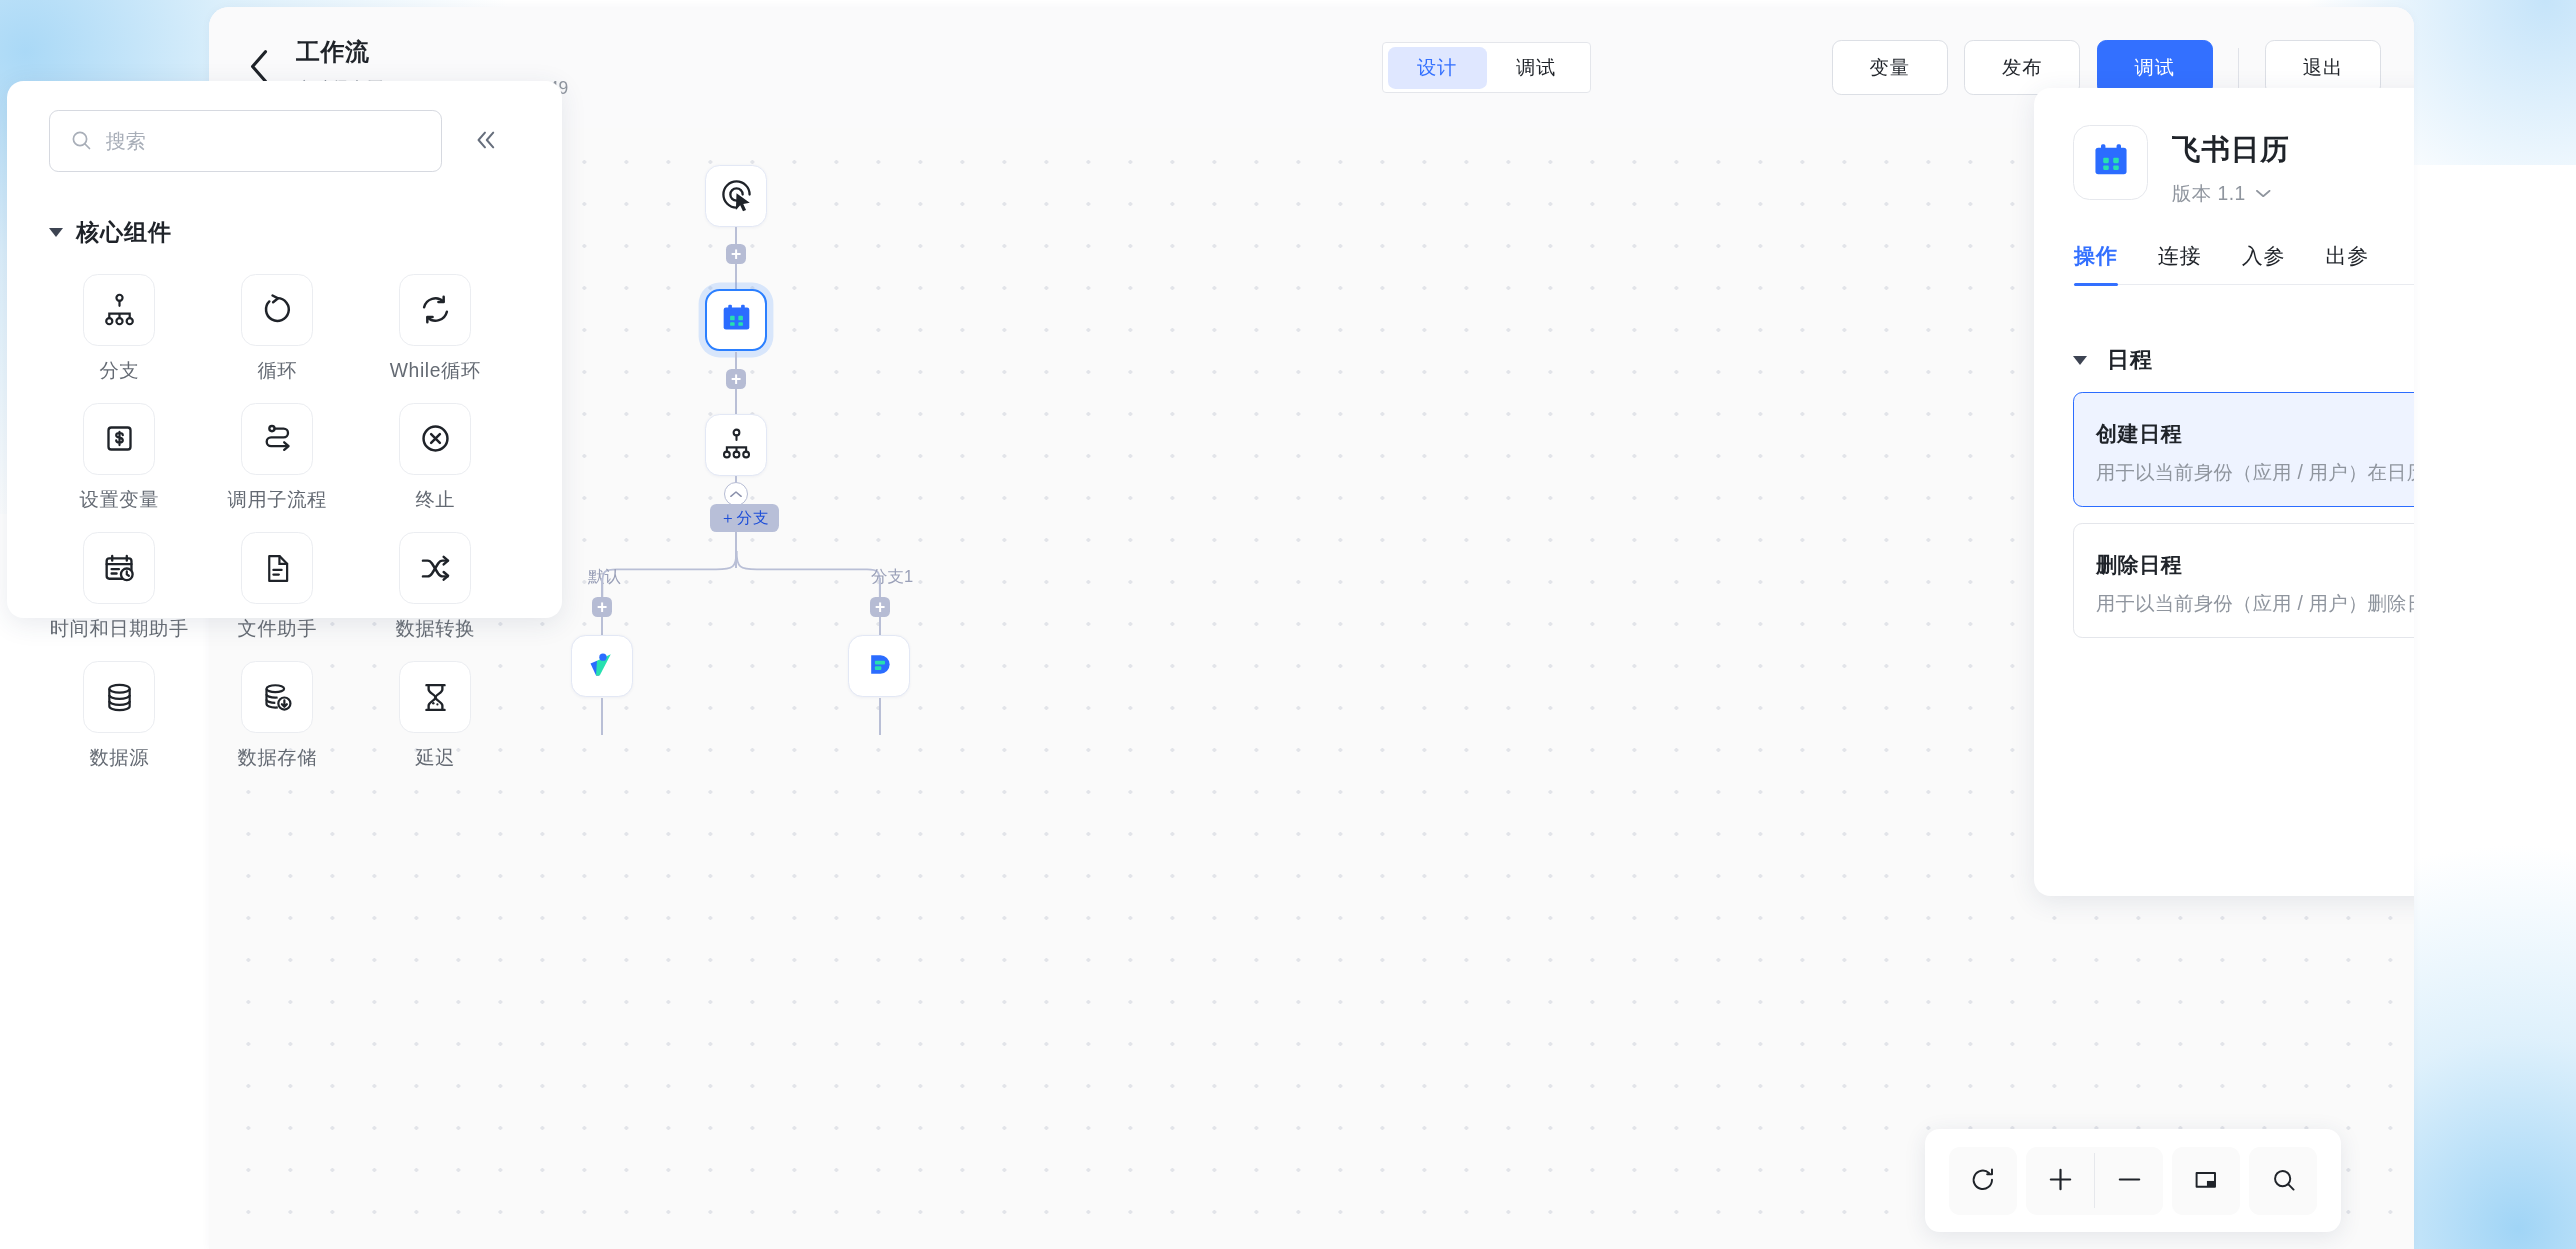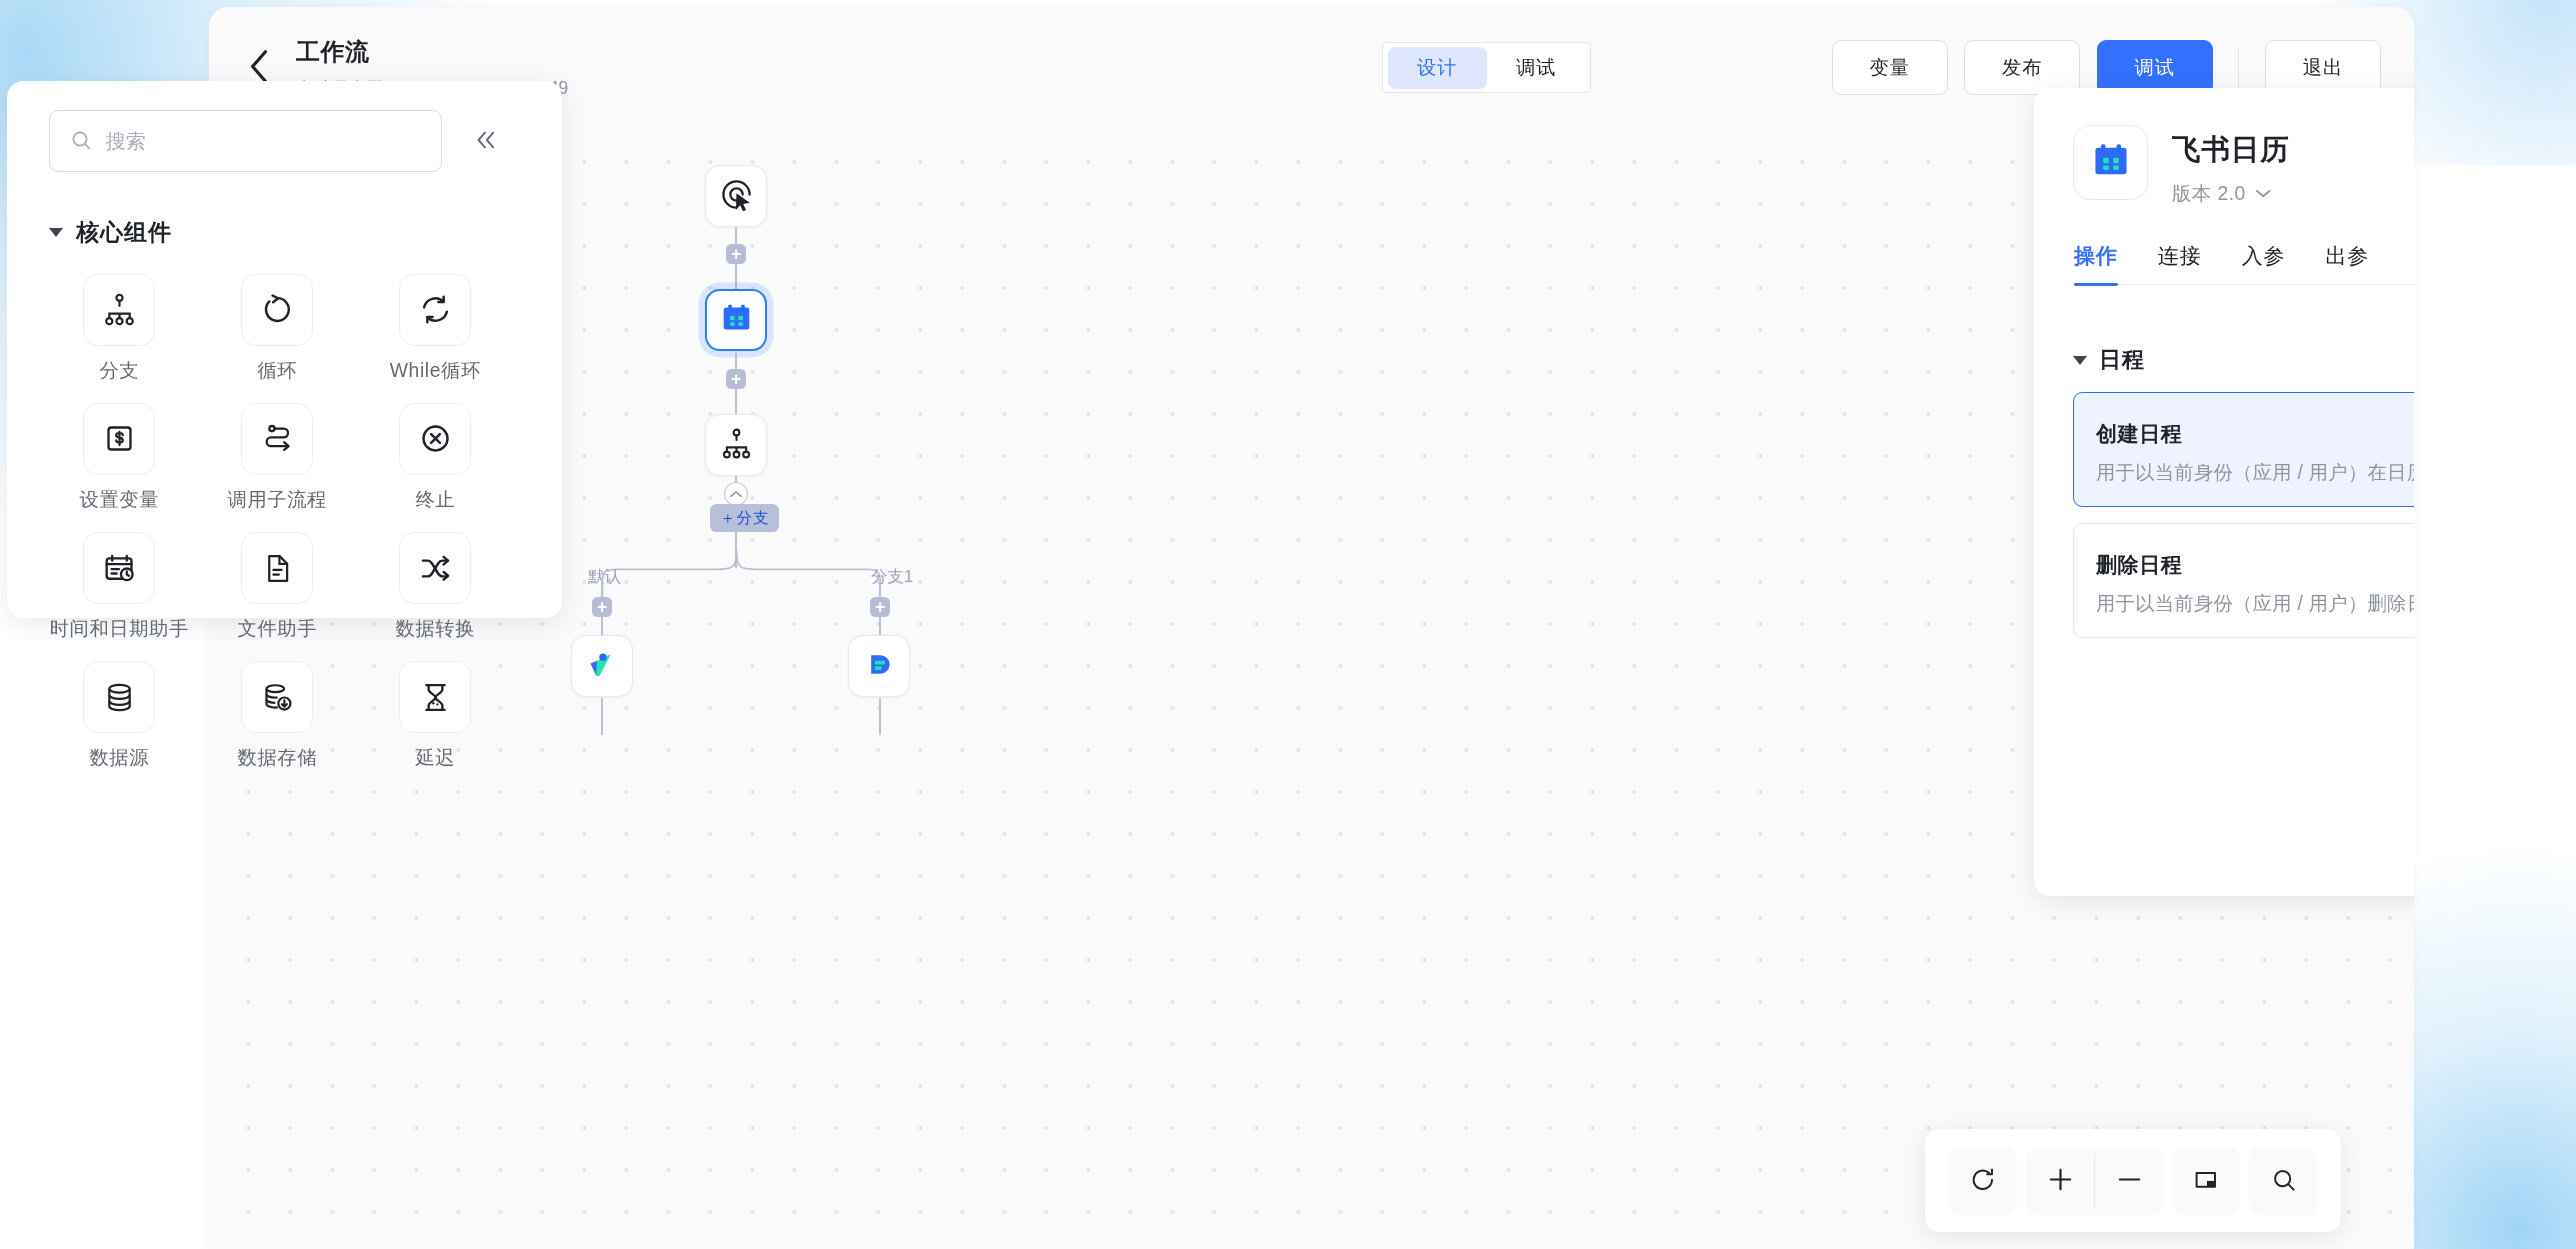--- a/index.html
+++ b/index.html
@@ -214,21 +214,21 @@
     height: 57px; border: 0.9px solid #d6d9e0; border-radius: 9.2px;
     display: flex; align-items: center; padding: 0 18.4px; background: #fff;
   }
   .rp-search input {
     border: none; outline: none; font-size: 20px; color: #1f2329;
     background: transparent; margin-left: 13px; width: 100%;
     font-family: "Liberation Sans", "DejaVu Sans", sans-serif;
   }
   .rp-search input::placeholder { color: #a8aeb8; }
   .rp-group {
-    display: flex; align-items: center; gap: 12px;
+    display: flex; align-items: center; gap: 20px;
     margin: 29px 0 16.5px 0; font-size: 22px; font-weight: 700; color: #1f2329;
     letter-spacing: 0.9px; cursor: pointer;
   }
   .op-card {
     position: relative; border: 0.9px solid #e4e6eb; border-radius: 9.2px;
     padding: 27px 22px 20px 22px; margin-bottom: 16.5px; background: #fff;
     cursor: pointer; overflow: hidden;
   }
   .op-card.selected { border: 1.8px solid #2b6cff; background: #eef3ff; }
   .op-title { font-size: 21px; font-weight: 700; color: #1f2329; letter-spacing: 0.6px; }
@@ -439,21 +439,21 @@
               <rect x="11" y="15" width="5" height="5" rx="1" fill="#27e0b0"></rect>
               <rect x="20" y="15" width="5" height="5" rx="1" fill="#27e0b0"></rect>
               <rect x="11" y="22" width="5" height="4" rx="1" fill="#27e0b0"></rect>
               <rect x="20" y="22" width="5" height="4" rx="1" fill="#27e0b0"></rect>
             </svg>
           </span>
         </div>
         <div class="rp-titles">
           <div class="rp-name">飞书日历</div>
           <div class="rp-ver">
-            <span>版本 2.0</span>
+            <span>版本 1.1</span>
             <span>
               <svg width="16.5" height="11" viewBox="0 0 18 12" fill="none">
                 <path d="M2 3 L9 9 L16 3" stroke="#8f959e" stroke-width="1.8" stroke-linecap="round" stroke-linejoin="round"></path>
               </svg>
             </span>
           </div>
         </div>
 
       </div>
 

